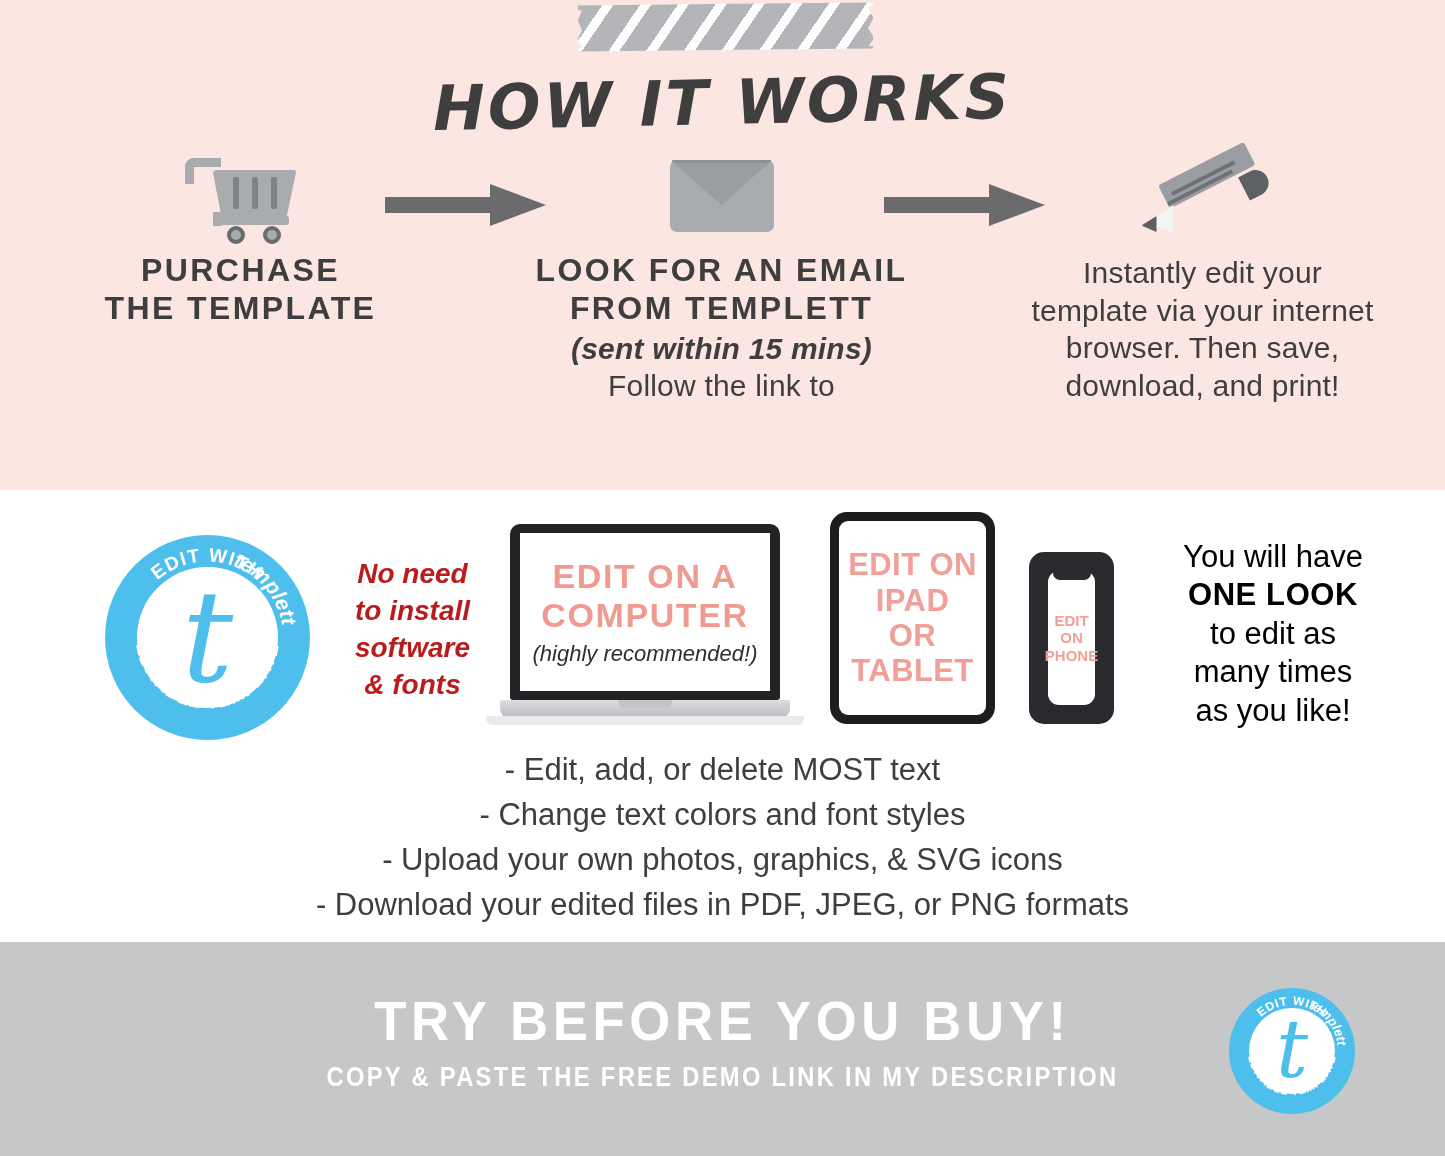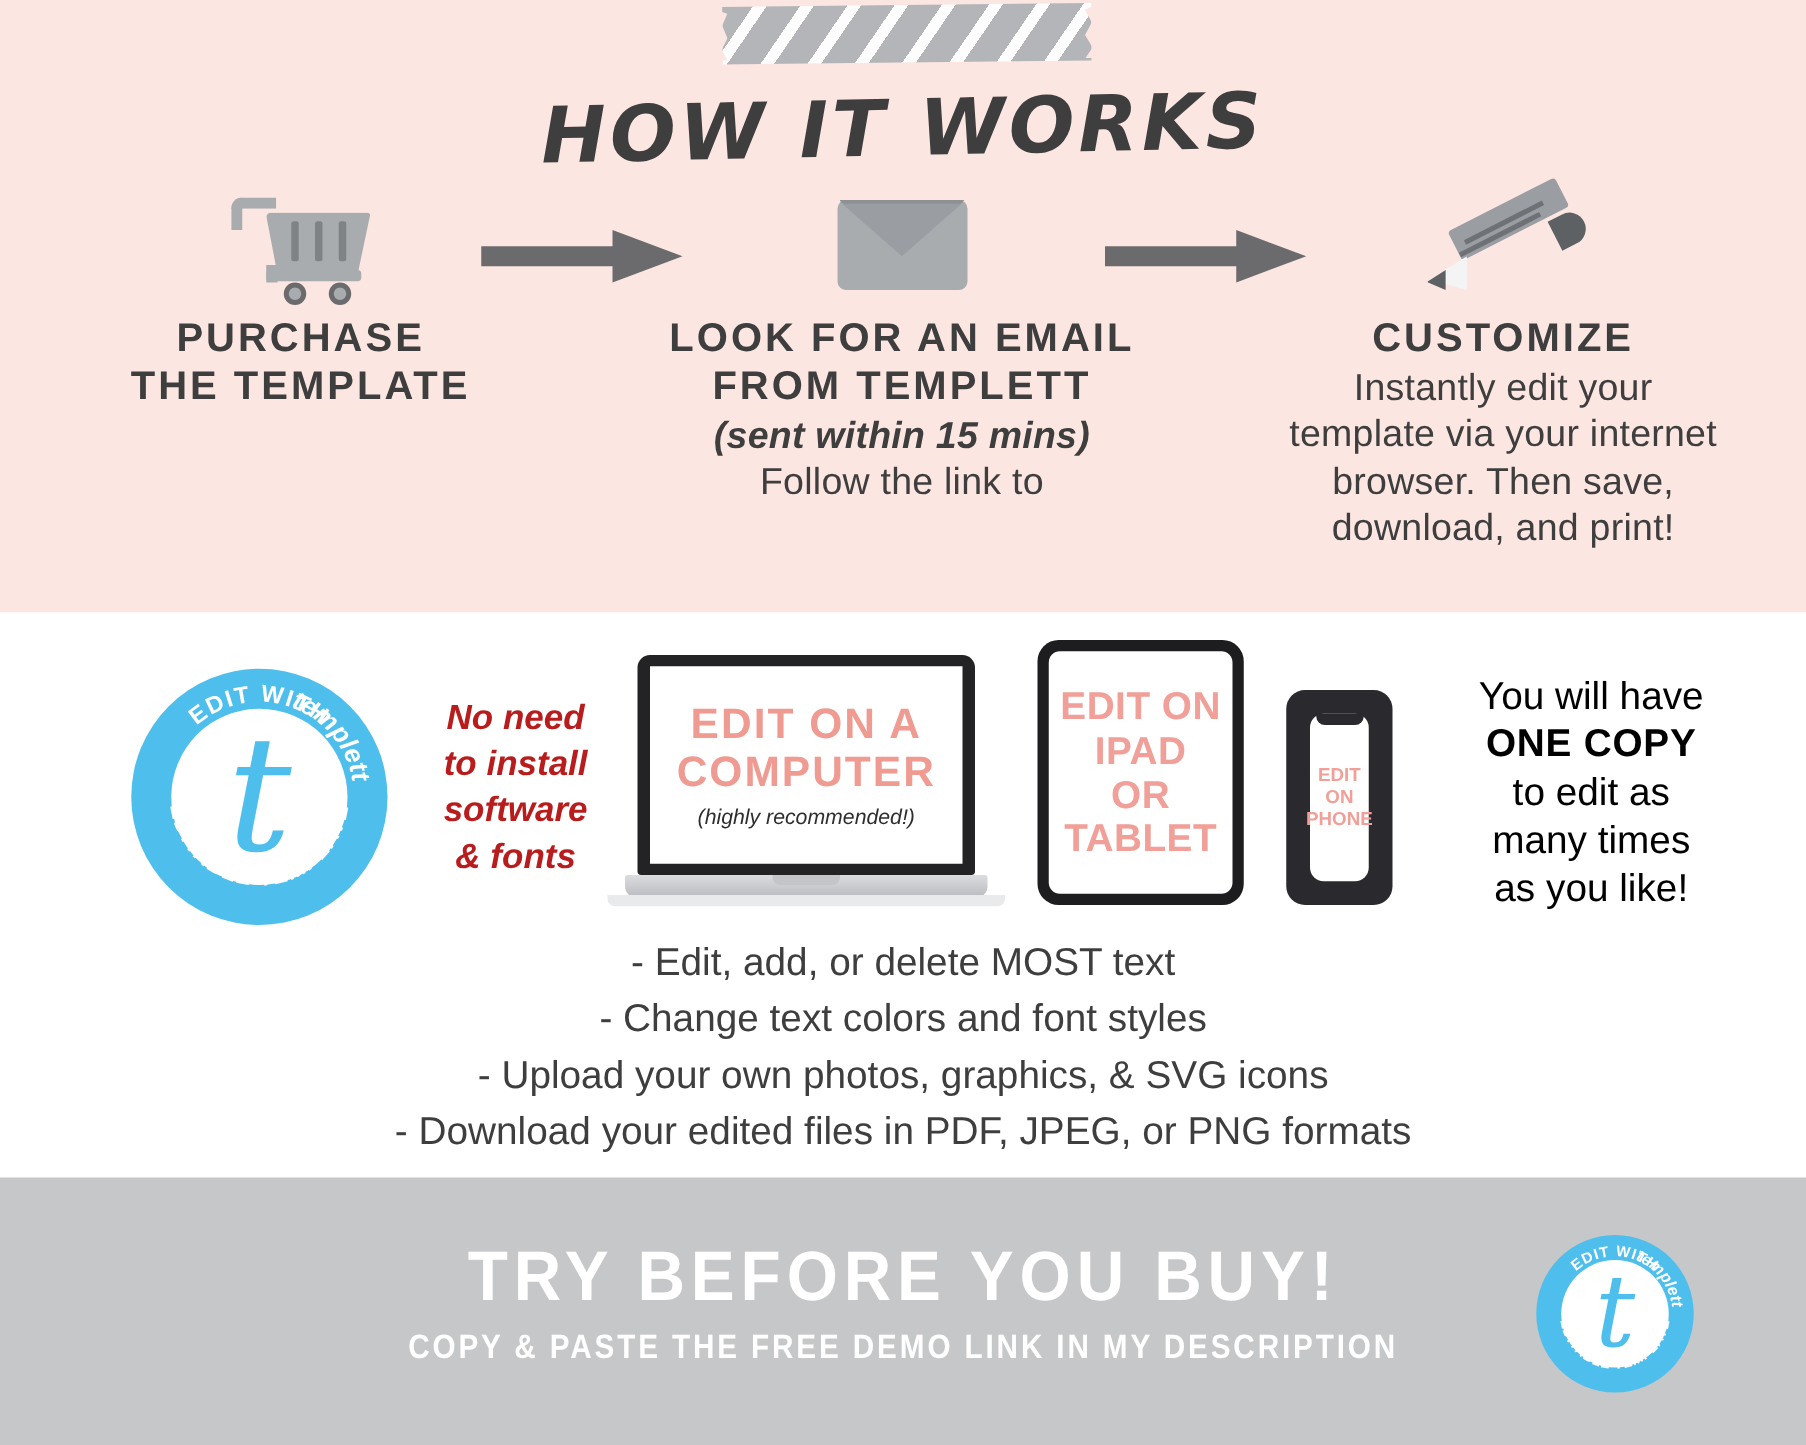--- a/index.html
+++ b/index.html
@@ -193,21 +193,21 @@
   }
   .laptop .foot {
     position:absolute; left:-14px; top:192px; width:318px; height:9px;
     background:#e9eaec; border-radius:0 0 6px 6px;
   }
   .scr-title {
     color:#f09b92; font-size:34px; font-weight:700; letter-spacing:1.6px;
     line-height:1.12; text-align:center;
   }
   .scr-sub {
-    color:#2e2e2e; font-size:17px; font-style:italic; font-weight:500; margin-top:7px;
+    color:#2e2e2e; font-size:22px; font-style:italic; font-weight:500; margin-top:7px;
   }
 
   
   .tablet { position:absolute; left:830px; top:512px; width:165px; height:212px; }
   .tablet .frame {
     position:absolute; inset:0; background:#1d1d20; border-radius:17px; padding:9px;
   }
   .tablet .screen {
     width:100%; height:100%; background:#fff; border-radius:9px;
     display:flex; align-items:center; justify-content:center;
@@ -326,23 +326,20 @@
         <div class="icon-wrap">
           <div class="pencil">
             <div class="shaft2"></div>
             <div class="eraser"></div>
             <div class="stripe"></div>
             <div class="stripe2"></div>
             <div class="wood"></div>
             <div class="tip"></div>
           </div>
         </div>
-        <div class="col-head">
-          <div>CUSTOMIZE</div>
-        </div>
         <div class="col-body">
           <div>Instantly edit your</div>
           <div>template via your internet</div>
           <div>browser. Then save,</div>
           <div>download, and print!</div>
         </div>
       </div>
 
     </div>
   </div>
@@ -412,21 +409,21 @@
           <div>EDIT</div>
           <div>ON</div>
           <div>PHONE</div>
         </div>
       </div>
     </div>
   </div>
 
   <div class="oneyear">
     <div>You will have</div>
-    <div class="b">ONE COPY</div>
+    <div class="b">ONE LOOK</div>
     <div>to edit as</div>
     <div>many times</div>
     <div>as you like!</div>
   </div>
 
   <div class="bullets">
     <div>- Edit, add, or delete MOST text</div>
     <div>- Change text colors and font styles</div>
     <div>- Upload your own photos, graphics, &amp; SVG icons</div>
     <div>- Download your edited files in PDF, JPEG, or PNG formats</div>

